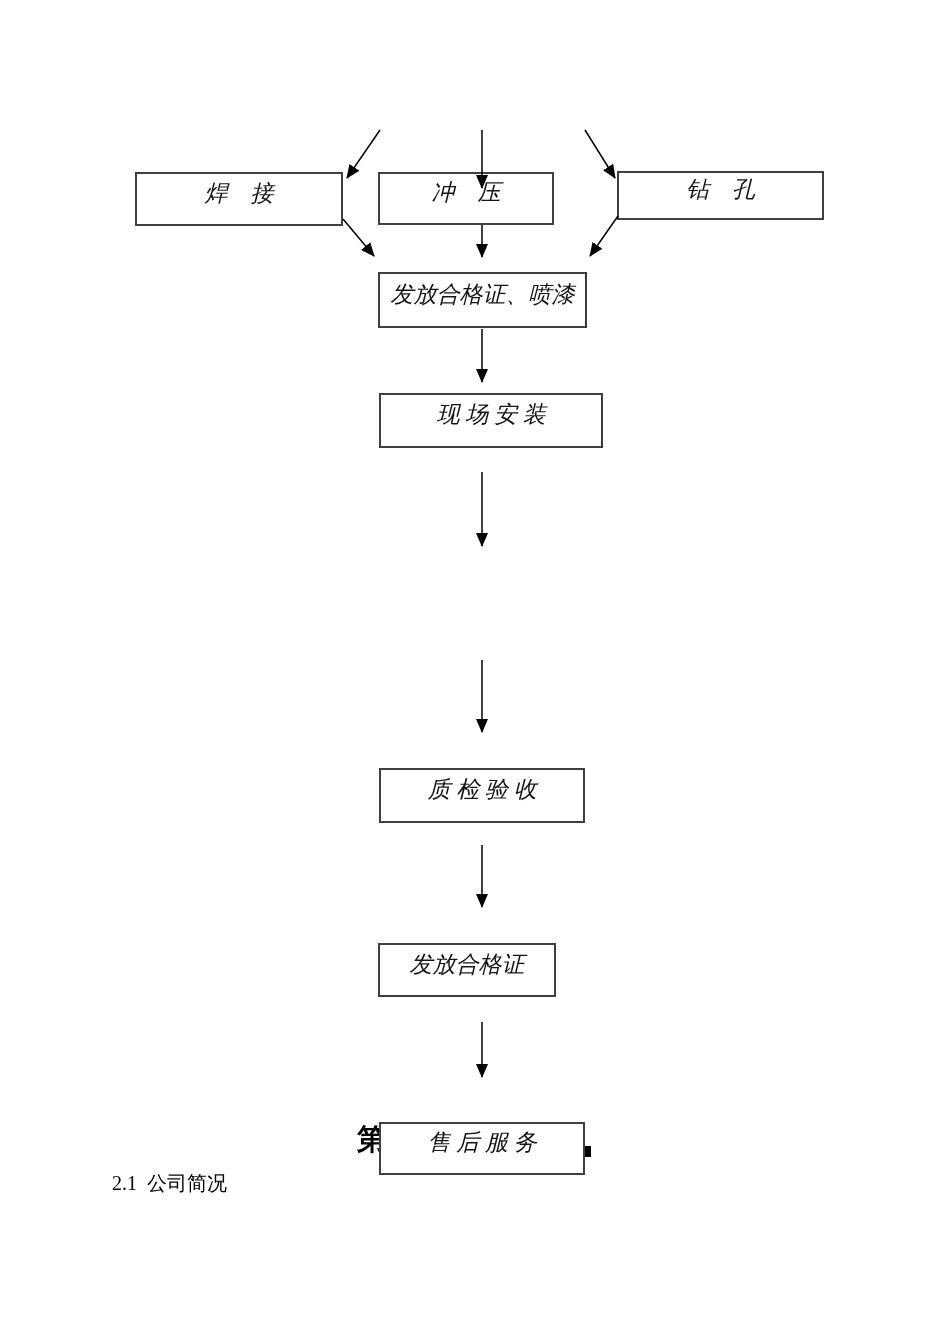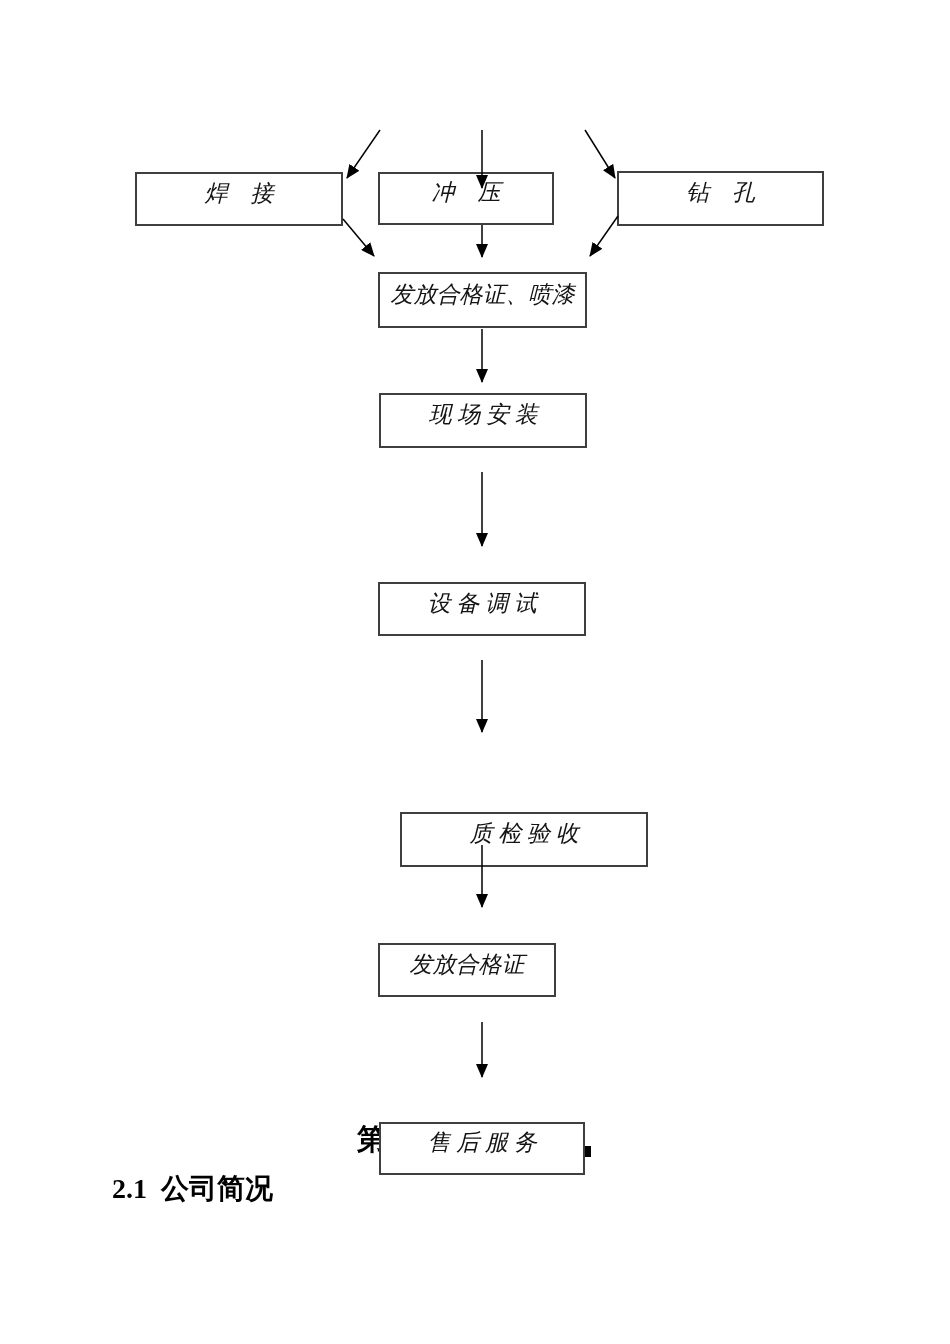--- a/index.html
+++ b/index.html
@@ -42,25 +42,25 @@
   .fc-box .fc-label {
     font-size: 23px;
     line-height: 1;
     white-space: pre;
     color: #141414;
     transform: translateY(-6px);
   }
   
   .b-welding      { left: 135px; top: 172px; width: 208px; height: 54px; }
   .b-stamping     { left: 378px; top: 172px; width: 176px; height: 53px; }
-  .b-drilling     { left: 617px; top: 171px; width: 207px; height: 55px; }
+  .b-drilling     { left: 617px; top: 171px; width: 207px; height: 49px; }
   .b-surface      { left: 378px; top: 272px; width: 209px; height: 56px; }
-  .b-install      { left: 379px; top: 393px; width: 208px; height: 55px; }
+  .b-install      { left: 379px; top: 393px; width: 224px; height: 55px; }
   .b-debug        { left: 378px; top: 582px; width: 208px; height: 54px; }
-  .b-inspect      { left: 400px; top: 768px; width: 248px; height: 55px; margin-top: 44px; }
+  .b-inspect      { left: 379px; top: 768px; width: 206px; height: 55px; }
   .b-certificate  { left: 378px; top: 943px; width: 178px; height: 54px; }
   .b-aftersales   { left: 379px; top: 1102px; width: 206px; height: 53px; margin-top: 20px; }
 
   
   .partial-heading {
     position: absolute;
     z-index: 1;
     left: 357px;
     top: 1124px;
     font-size: 29px;
@@ -77,22 +77,22 @@
     top: 1146px;
     width: 8px;
     height: 11px;
     background: #000000;
   }
   .section-heading {
     position: absolute;
     z-index: 4;
     left: 112px;
     top: 1170px;
-    font-size: 28px;
-    font-weight: bold;
+    font-size: 20px;
+    font-weight: normal;
     white-space: pre;
     color: #000000;
   }
 </style>
 </head>
 <body>
 
 <div class="page">
 
   <svg class="connectors" width="950" height="1344" viewBox="0 0 950 1344">
@@ -127,23 +127,20 @@
   </div>
   <div class="fc-box b-drilling">
     <span class="fc-label">钻　孔</span>
   </div>
   <div class="fc-box b-surface">
     <span class="fc-label">发放合格证、喷漆</span>
   </div>
   <div class="fc-box b-install">
     <span class="fc-label">现 场 安 装</span>
   </div>
-  <div class="fc-box b-debug">
-    <span class="fc-label">设 备 调 试</span>
-  </div>
   <div class="fc-box b-inspect">
     <span class="fc-label">质 检 验 收</span>
   </div>
   <div class="fc-box b-certificate">
     <span class="fc-label">发放合格证</span>
   </div>
   <div class="fc-box b-aftersales">
     <span class="fc-label">售 后 服 务</span>
   </div>
 

